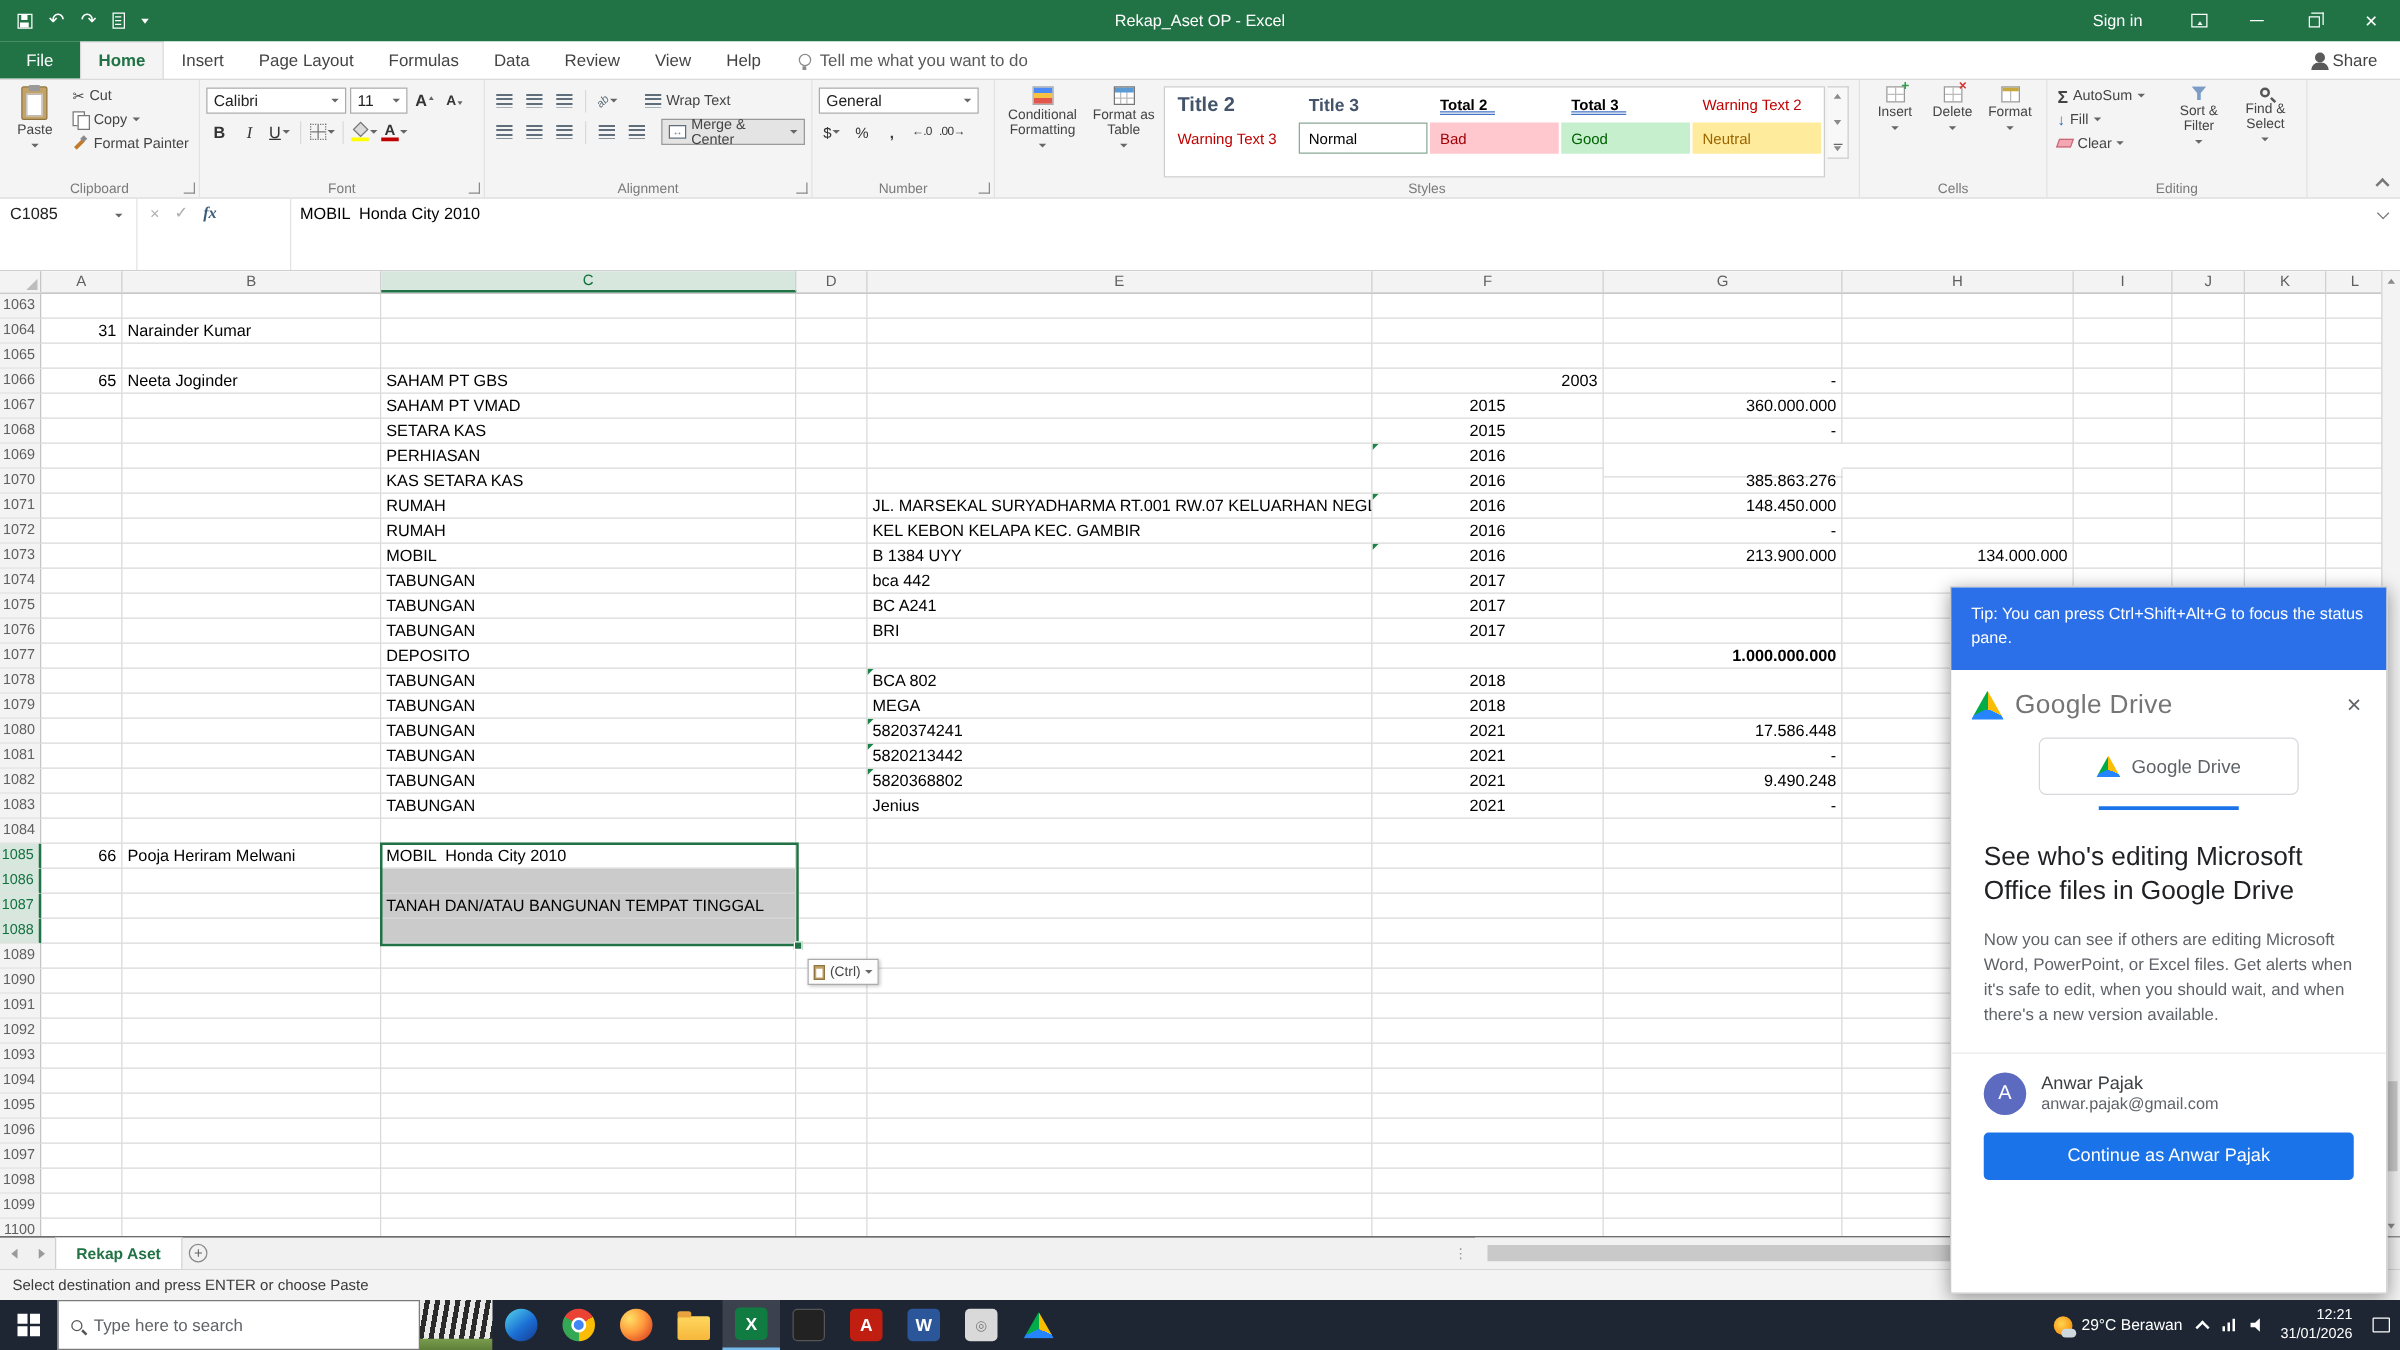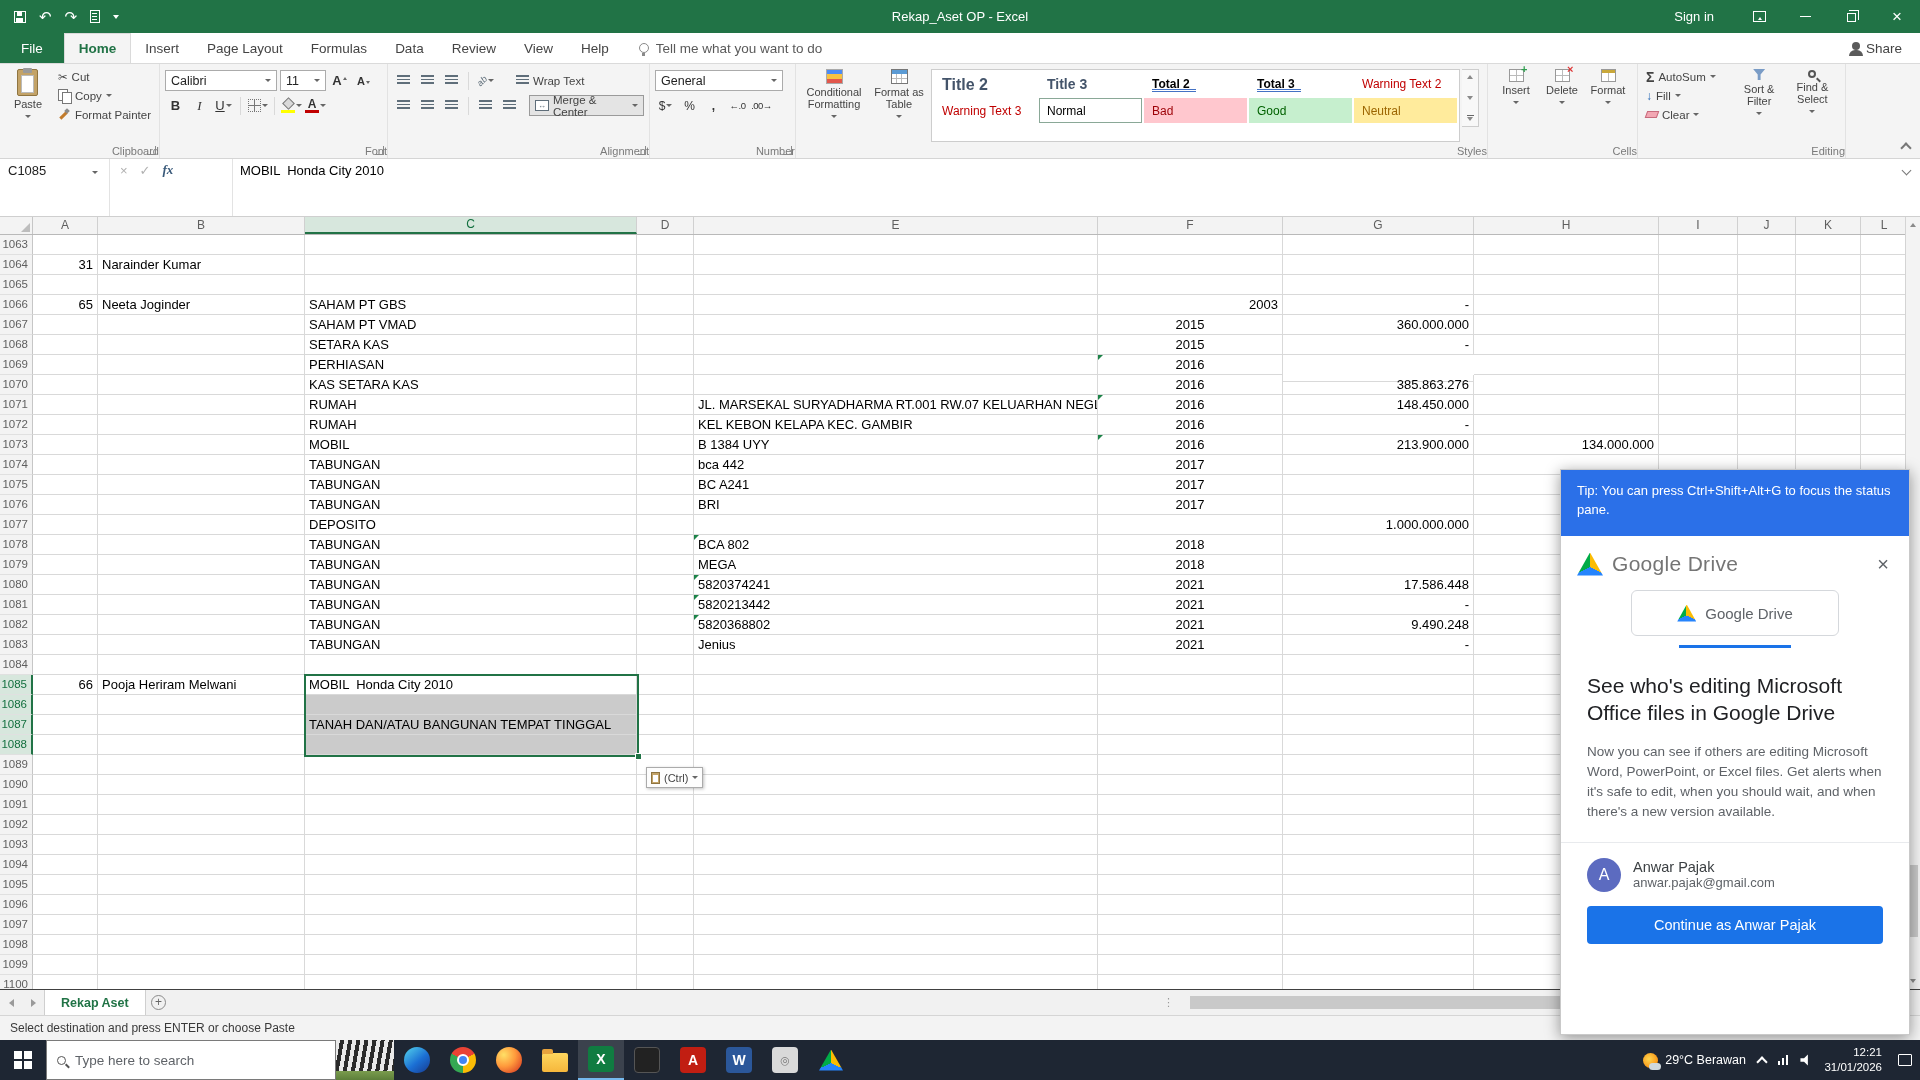--- a/index.html
+++ b/index.html
@@ -37,21 +37,21 @@
 .tellme{display:flex;align-items:center;gap:7px;margin-left:16px;color:#5a5a5a;font-size:13.5px}
 .ic-bulb{width:10px;height:10px;border:1.5px solid #8a8a8a;border-radius:50%;position:relative}
 .ic-bulb::after{content:"";position:absolute;left:2px;bottom:-4px;width:3px;height:3px;background:#8a8a8a}
 .share{margin-left:auto;display:flex;align-items:center;gap:6px;margin-right:18px;color:#444;font-size:13.5px}
 .ic-person{width:8px;height:8px;background:#5a5a5a;border-radius:50%;position:relative;margin-top:-5px}
 .ic-person::after{content:"";position:absolute;left:-3px;top:8px;width:14px;height:6px;border-radius:7px 7px 0 0;background:#5a5a5a}
 
 
 .ribbon{height:96px;background:#f4f4f4;border-top:1px solid #dadada;border-bottom:1px solid #d5d5d5;display:flex;position:relative}
 .rgroup{position:relative;border-right:1px solid #e2e2e2;padding:3px 5px 16px;flex:none}
-.rg-label{position:absolute;bottom:1px;left:0;right:0;text-align:right;font-size:11px;color:#7a7a7a}
+.rg-label{position:absolute;bottom:1px;left:0;right:0;text-align:center;font-size:11px;color:#7a7a7a}
 .launcher{position:absolute;right:3px;bottom:3px;width:9px;height:9px;border-right:1.4px solid #8a8a8a;border-bottom:1.4px solid #8a8a8a}
 .rr{display:flex;align-items:center;gap:3px;margin:2px 0;height:23px}
 .bigbtn{display:flex;flex-direction:column;align-items:center;justify-content:flex-start;font-size:11px;color:#444;padding:2px 4px;line-height:12px;text-align:center;gap:2px}
 .sbtn{display:flex;align-items:center;gap:4px;font-size:11.5px;color:#444;padding:1px 3px;height:19px;white-space:nowrap}
 .ibtn{min-width:21px;height:21px;display:flex;align-items:center;justify-content:center;color:#333;gap:1px}
 .combo{border:1px solid #ababab;background:#fff;height:21px;font-size:12.5px;display:flex;align-items:center;padding:0 5px;color:#222;justify-content:space-between}
 .ctri{width:0;height:0;border:3px solid transparent;border-top:3.6px solid #666;margin-top:3px}
 .vsep{width:1px;height:18px;background:#d9d9d9;margin:0 3px}
 
 .clip-wrap{display:flex;gap:4px}
@@ -767,21 +767,21 @@
           <div class="cell" style="width: 47px;"></div>
         </div>
         <div class="grow2">
           <div class="row-h">1077</div>
           <div class="cell" style="width: 65px;"></div>
           <div class="cell" style="width: 207px;"></div>
           <div class="cell" style="width: 332px;">DEPOSITO</div>
           <div class="cell" style="width: 57px;"></div>
           <div class="cell" style="width: 404px;"></div>
           <div class="cell" style="width: 185px;"></div>
-          <div class="cell" style="width: 191px; text-align: right;">1.000.000.000</div>
+          <div class="cell" style="width: 191px; text-align: right; font-weight: bold;">1.000.000.000</div>
           <div class="cell" style="width: 185px;"></div>
           <div class="cell" style="width: 79px;"></div>
           <div class="cell" style="width: 58px;"></div>
           <div class="cell" style="width: 65px;"></div>
           <div class="cell" style="width: 47px;"></div>
         </div>
         <div class="grow2">
           <div class="row-h">1078</div>
           <div class="cell" style="width: 65px;"></div>
           <div class="cell" style="width: 207px;"></div>

